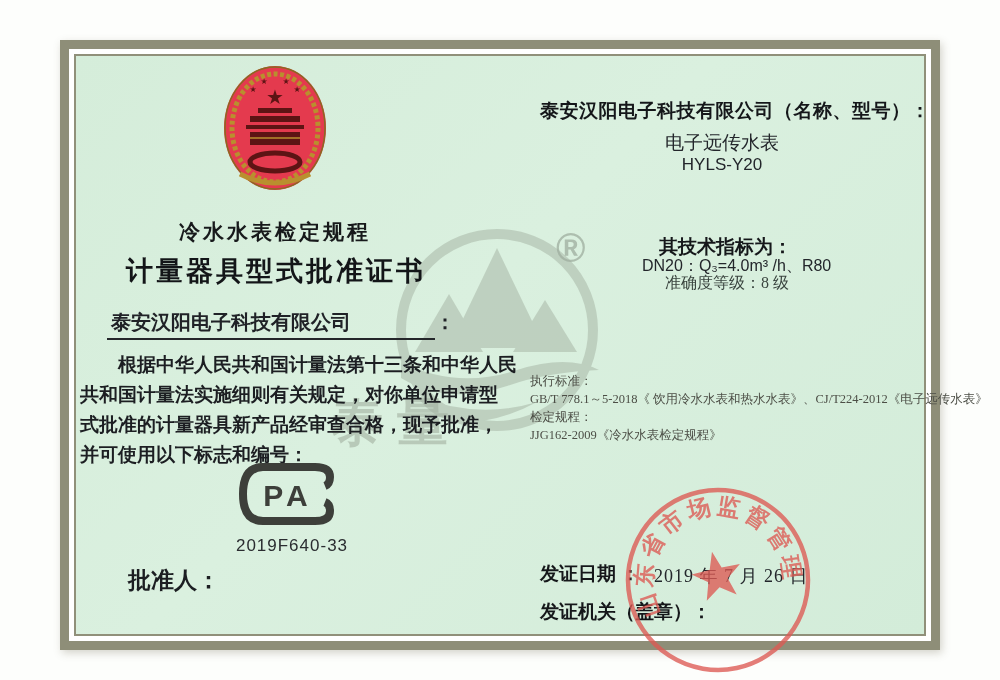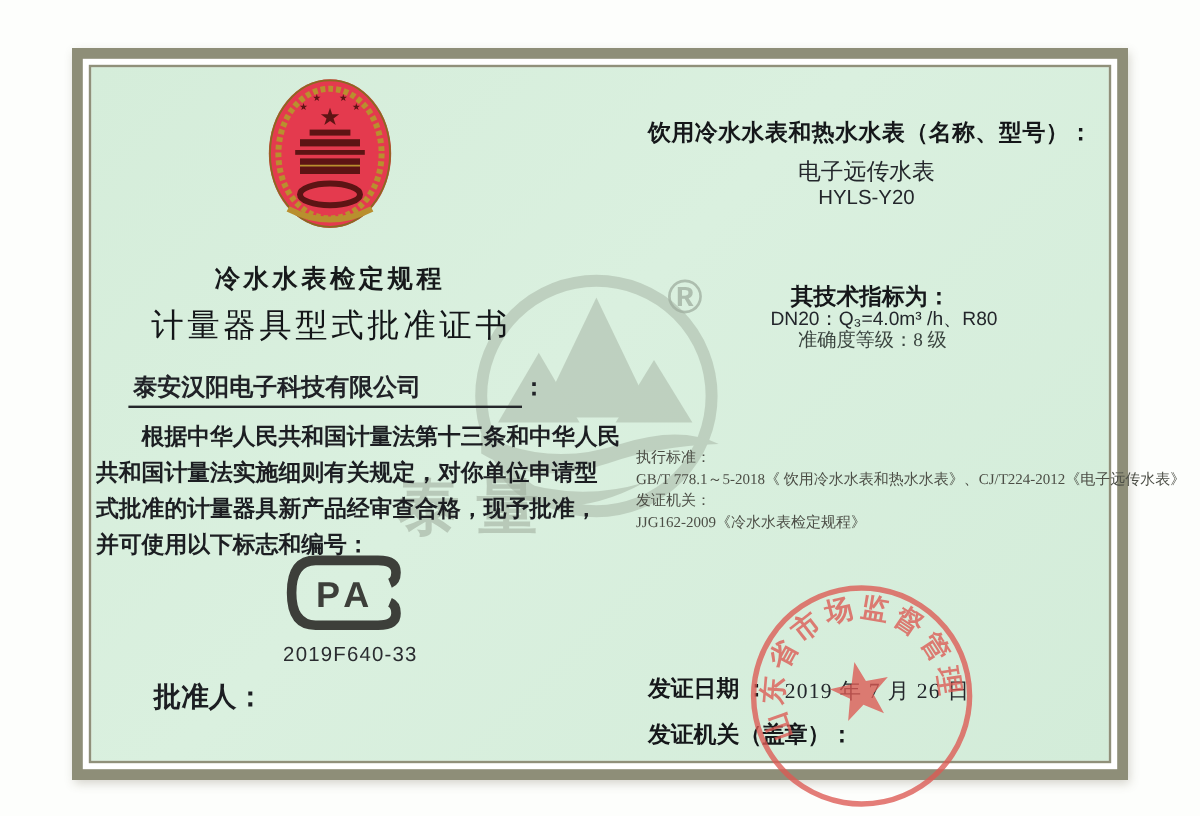--- a/index.html
+++ b/index.html
@@ -23,21 +23,21 @@
             color:#9fae9f; opacity:.75; z-index:1; font-family:"Liberation Sans",sans-serif; }
   #wm-brand { left:255px; top:332px; width:315px; text-align:left;
             font-size:52px; font-weight:bold; letter-spacing:14px; color:#a4b2a2;
             opacity:.62; z-index:1; font-family:"Liberation Sans",sans-serif; }
 
   
   #emblem { left:144px; top:6px; width:110px; height:150px; z-index:2; }
   #country { left:69px; top:162px; width:260px; text-align:center; font-size:21px;
              font-weight:bold; letter-spacing:3px; color:#17191b; z-index:2; }
   #title   { left:20px; top:197px; width:360px; text-align:center; font-size:27px;
-             font-weight:normal; letter-spacing:3px; color:#131518; z-index:2; }
+             font-weight:bold; letter-spacing:3px; color:#131518; z-index:2; }
   #company-row { left:31px; top:253px; z-index:2; white-space:nowrap; }
   #company-row .uline { display:inline-block; min-width:328px;
              border-bottom:2px solid #24262a; padding:0 6px 2px 4px;
              font-size:20px; font-weight:bold; color:#202227; }
   #company-row .colon { font-size:20px; font-weight:bold; color:#202227; }
   #paragraph { left:4px; top:294px; width:444px; font-size:19px; line-height:30px;
              font-weight:600; color:#1c1e22; z-index:2; }
   #paragraph .pline { white-space:nowrap; }
   #paragraph .pline.first { text-indent:2em; }
   #cpa { left:161px; top:404px; width:100px; height:68px; z-index:2; }
@@ -125,32 +125,32 @@
       </div>
 
       <svg id="cpa" class="abs" viewBox="0 0 100 68">
         <path d="M 88,26 Q 93,24 93,17 Q 93,7 78,7 L 26,7 Q 6,7 6,34 Q 6,61 26,61 L 78,61 Q 93,61 93,51 Q 93,44 88,42" fill="none" stroke="#3d3f3a" stroke-width="8" stroke-linecap="butt"></path>
         <text x="51" y="46" font-size="30" font-weight="bold" text-anchor="middle" letter-spacing="5" fill="#3d3f3a" font-family="Liberation Sans, sans-serif">PA</text>
       </svg>
 
       <div id="cpa-number" class="abs">2019F640-33</div>
       <div id="approver" class="abs">批准人：</div>
 
-      <div id="product-header" class="abs">饮用冷水水表和热水水表（名称、型号）：</div>
+      <div id="product-header" class="abs">泰安汉阳电子科技有限公司（名称、型号）：</div>
       <div id="product-name" class="abs">电子远传水表</div>
       <div id="product-model" class="abs">HYLS-Y20</div>
 
       <div id="spec-header" class="abs">其技术指标为：</div>
       <div id="spec-line1" class="abs">DN20：Q₃=4.0m³ /h、R80</div>
       <div id="spec-line2" class="abs">准确度等级：8 级</div>
 
       <div id="standards" class="abs">
         <div>执行标准：</div>
         <div class="std-long">GB/T 778.1～5-2018《 饮用冷水水表和热水水表》、CJ/T224-2012《电子远传水表》</div>
-        <div>发证机关：</div>
+        <div>检定规程：</div>
         <div>JJG162-2009《冷水水表检定规程》</div>
       </div>
 
       <div id="issue-date-label" class="abs">发证日期 ：</div>
       <div id="issue-date-value" class="abs">2019 年 7 月 26 日</div>
       <div id="issue-org-label" class="abs">发证机关（盖章）：</div>
 
       <svg id="seal" class="abs" viewBox="0 0 200 200">
         <defs>
           <path id="sealArc" d="M 38,122.6 A 66,66 0 1 1 162,122.6" fill="none"></path>

